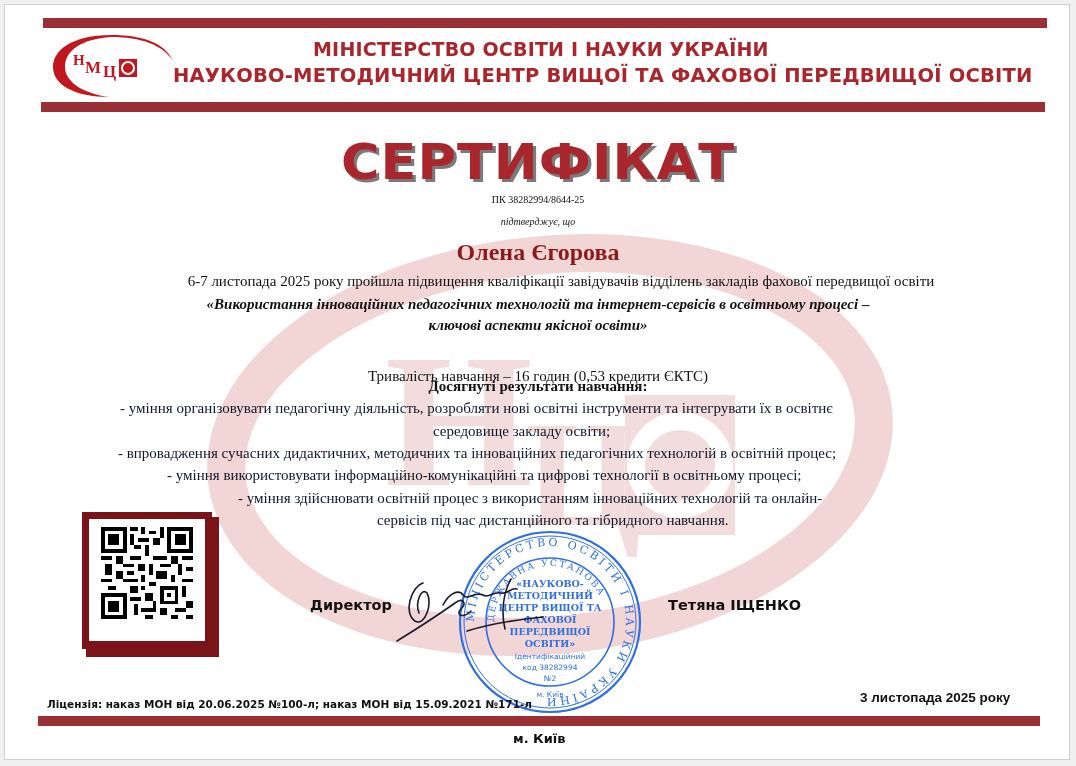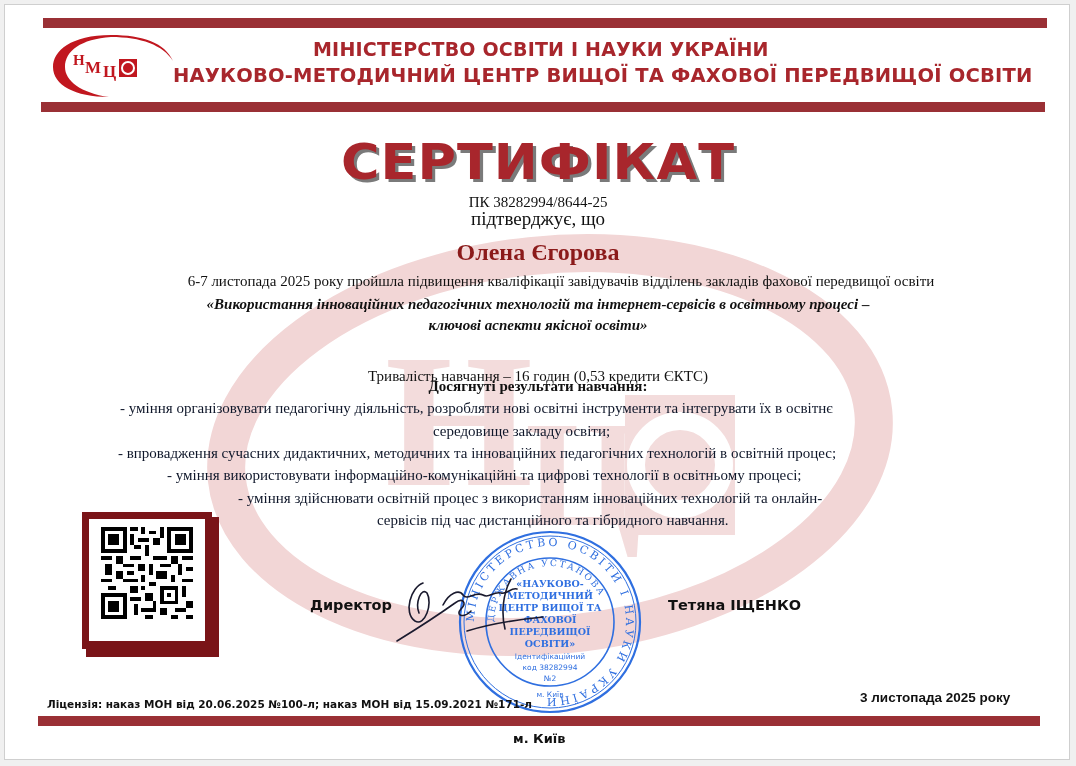--- a/index.html
+++ b/index.html
@@ -18,22 +18,22 @@
     white-space: nowrap; letter-spacing: 0.2px;
   }
   .logo { position: absolute; left: 46px; top: 26px; }
   .title {
     position: absolute; left: 0; width: 1066px; text-align: center; top: 128px;
     font-family: "DejaVu Sans", sans-serif; font-weight: bold; font-size: 50px; color: #a8262c;
     letter-spacing: 1px; text-shadow: 3px 3px 0 #7a7a7a;
     transform: scaleX(1.05);
   }
   .center { position: absolute; left: 0; width: 1066px; text-align: center; color: #111; }
-  .pk { top: 189px; font-size: 15px; }
-  .confirms { top: 203px; font-size: 19px; }
+  .pk { top: 189px; font-size: 10px; }
+  .confirms { top: 211px; font-size: 10px; font-style: italic; }
   .name { top: 234px; font-size: 24px; font-weight: bold; color: #8b1a1a; }
   .line1 { top: 268px; font-size: 15px; padding-left: 23px; }
   .course { top: 289px; font-size: 15px; font-style: italic; font-weight: bold; line-height: 21px; }
   .duration { top: 343px; font-size: 15px; margin-top: 20px; }
   .results-title { top: 373px; font-size: 15px; font-weight: bold; }
   .results { position: absolute; color: #0f172a; font-size: 15px; white-space: nowrap; }
   .qr-frame-shadow { position: absolute; left: 81px; top: 512px; width: 133px; height: 140px; background: #7a1418; }
   .qr-frame { position: absolute; left: 77px; top: 507px; width: 130px; height: 137px; background: #7a1418; }
   .qr-inner { position: absolute; left: 84px; top: 514px; width: 116px; height: 122px; background: #fff; }
   .qr { position: absolute; left: 96px; top: 522px; }

